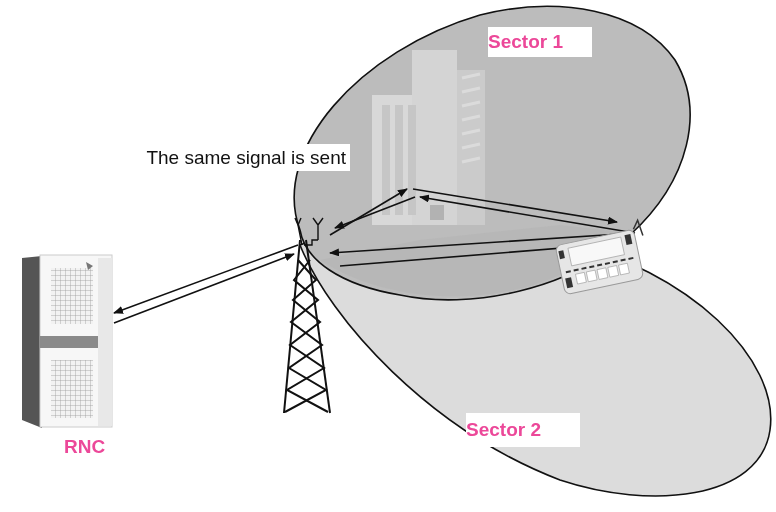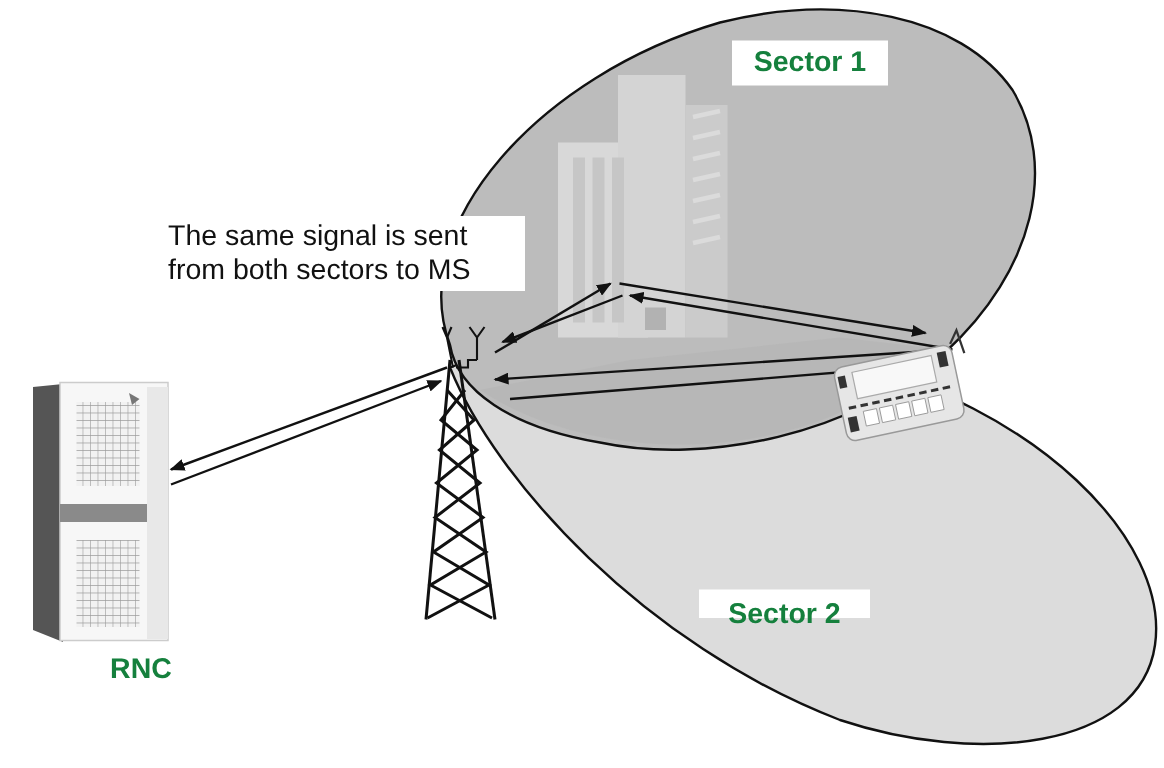--- a/index.html
+++ b/index.html
@@ -1,19 +1,19 @@
 <!DOCTYPE html>
 <html><head>
 <meta charset="utf-8">
 <style>
   html,body{margin:0;padding:0;background:#fff;}
   body{width:776px;height:512px;position:relative;overflow:hidden;font-family:"Liberation Sans",sans-serif;}
   svg{position:absolute;left:0;top:0;}
-  .lbl{position:absolute;background:#fff;color:#15803d;font-weight:bold;font-size:19px;text-align:center;line-height:1;}
-  .caption{position:absolute;background:#fff;color:#111;font-size:19px;line-height:23px;padding:2px 4px;}
+  .lbl{position:absolute;background:#fff;color:#ec4899;font-weight:bold;font-size:19px;line-height:1;}
+  .caption{position:absolute;background:#fff;color:#111;font-size:19px;line-height:23px;text-align:right;padding:2px 4px;}
 </style>
 </head>
 <body>
 
 <svg width="776" height="512" viewBox="0 0 776 512">
   <defs>
     <marker id="ah" markerWidth="10" markerHeight="8" refX="9" refY="4" orient="auto" markerUnits="userSpaceOnUse">
       <path d="M0,0 L10,4 L0,8 Z" fill="#111"></path>
     </marker>
     <pattern id="grid" width="5" height="5" patternUnits="userSpaceOnUse">
@@ -99,20 +99,19 @@
         <rect x="607" y="270" width="9" height="10"></rect>
       <rect x="618" y="270" width="9" height="10"></rect>
     </g>
     <rect x="563" y="272" width="6" height="10" fill="#333"></rect>
     <path d="M640,238 L646,230 L648,246" stroke="#333" stroke-width="1.5" fill="none"></path>
   </g>
 </svg>
 
 <div class="lbl" style="left:488px;top:27px;width:104px;height:30px;line-height:30px;">Sector 1</div>
 
-<div class="lbl" style="left:466px;top:393px;width:114px;height:19px;line-height:34px;">Sector 2</div>
+<div class="lbl" style="left:466px;top:413px;width:114px;height:34px;line-height:34px;">Sector 2</div>
 
 <div class="lbl" style="left:64px;top:434px;width:60px;height:26px;line-height:26px;background:transparent;">RNC</div>
 
 <div class="caption" style="left:108px;top:144px;width:234px;">
   <div>The same signal is sent</div>
-  <div>from both sectors to MS</div>
 </div>
 
 </body></html>

